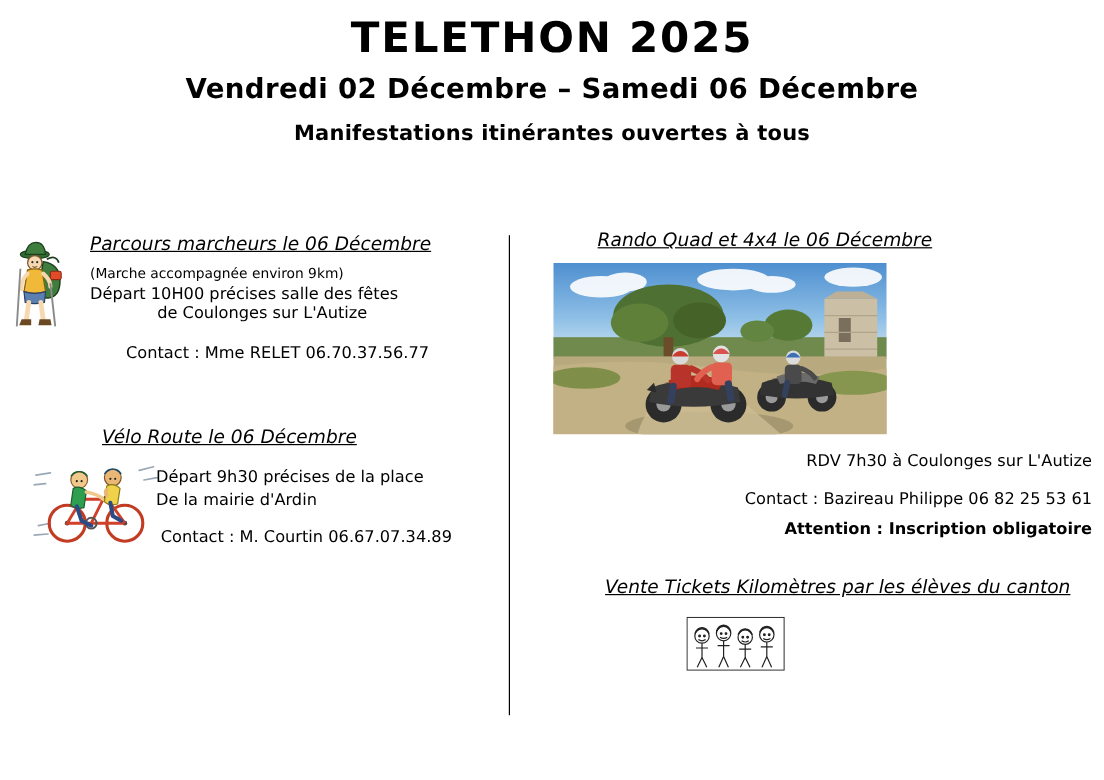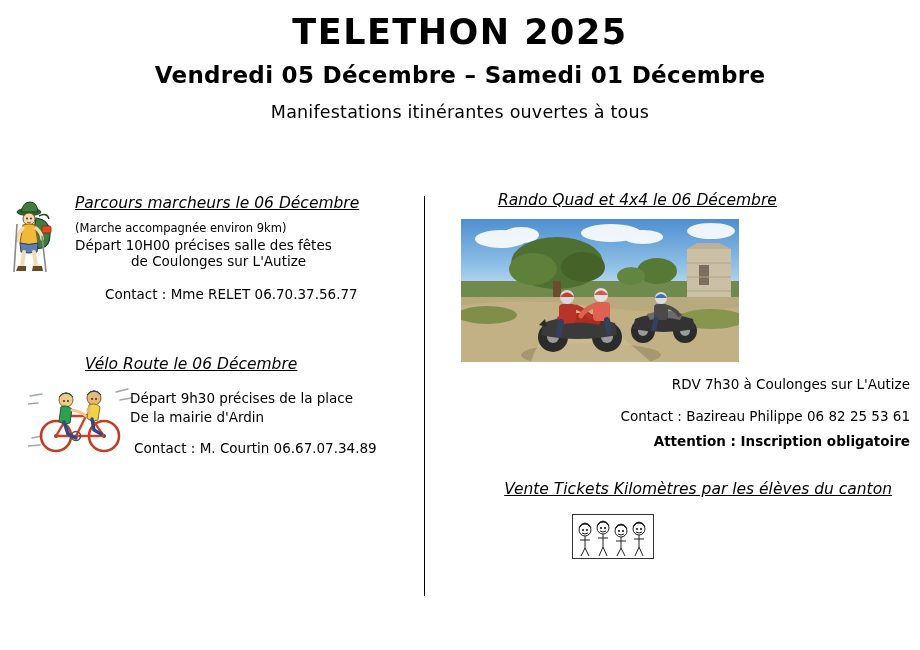--- a/index.html
+++ b/index.html
@@ -34,21 +34,21 @@
     line-height: 1.15;
   }
   .subtitle {
     font-size: 23px;
     font-weight: bold;
     margin-top: 10px;
     letter-spacing: 0.3px;
   }
   .subsubtitle {
     font-size: 17.5px;
-    font-weight: normal;
+    font-weight: bold;
     margin-top: 14px;
     letter-spacing: 0.2px;
   }
 
   
   .vdivider {
     position: absolute;
     left: 424px;
     top: 196px;
     width: 1px;
@@ -170,21 +170,21 @@
     height: 82px;
   }
 </style>
 </head>
 <body>
 
 <div class="page">
 
   <div class="header">
     <div class="title">TELETHON 2025</div>
-    <div class="subtitle">Vendredi 05 Décembre – Samedi 01 Décembre</div>
+    <div class="subtitle">Vendredi 02 Décembre – Samedi 06 Décembre</div>
     <div class="subsubtitle">Manifestations itinérantes ouvertes à tous</div>
   </div>
 
   <div class="vdivider"></div>
 
   <div class="col-left">
 
     <div class="hiker">
       <svg viewBox="0 0 62 90" width="62" height="90">
 

